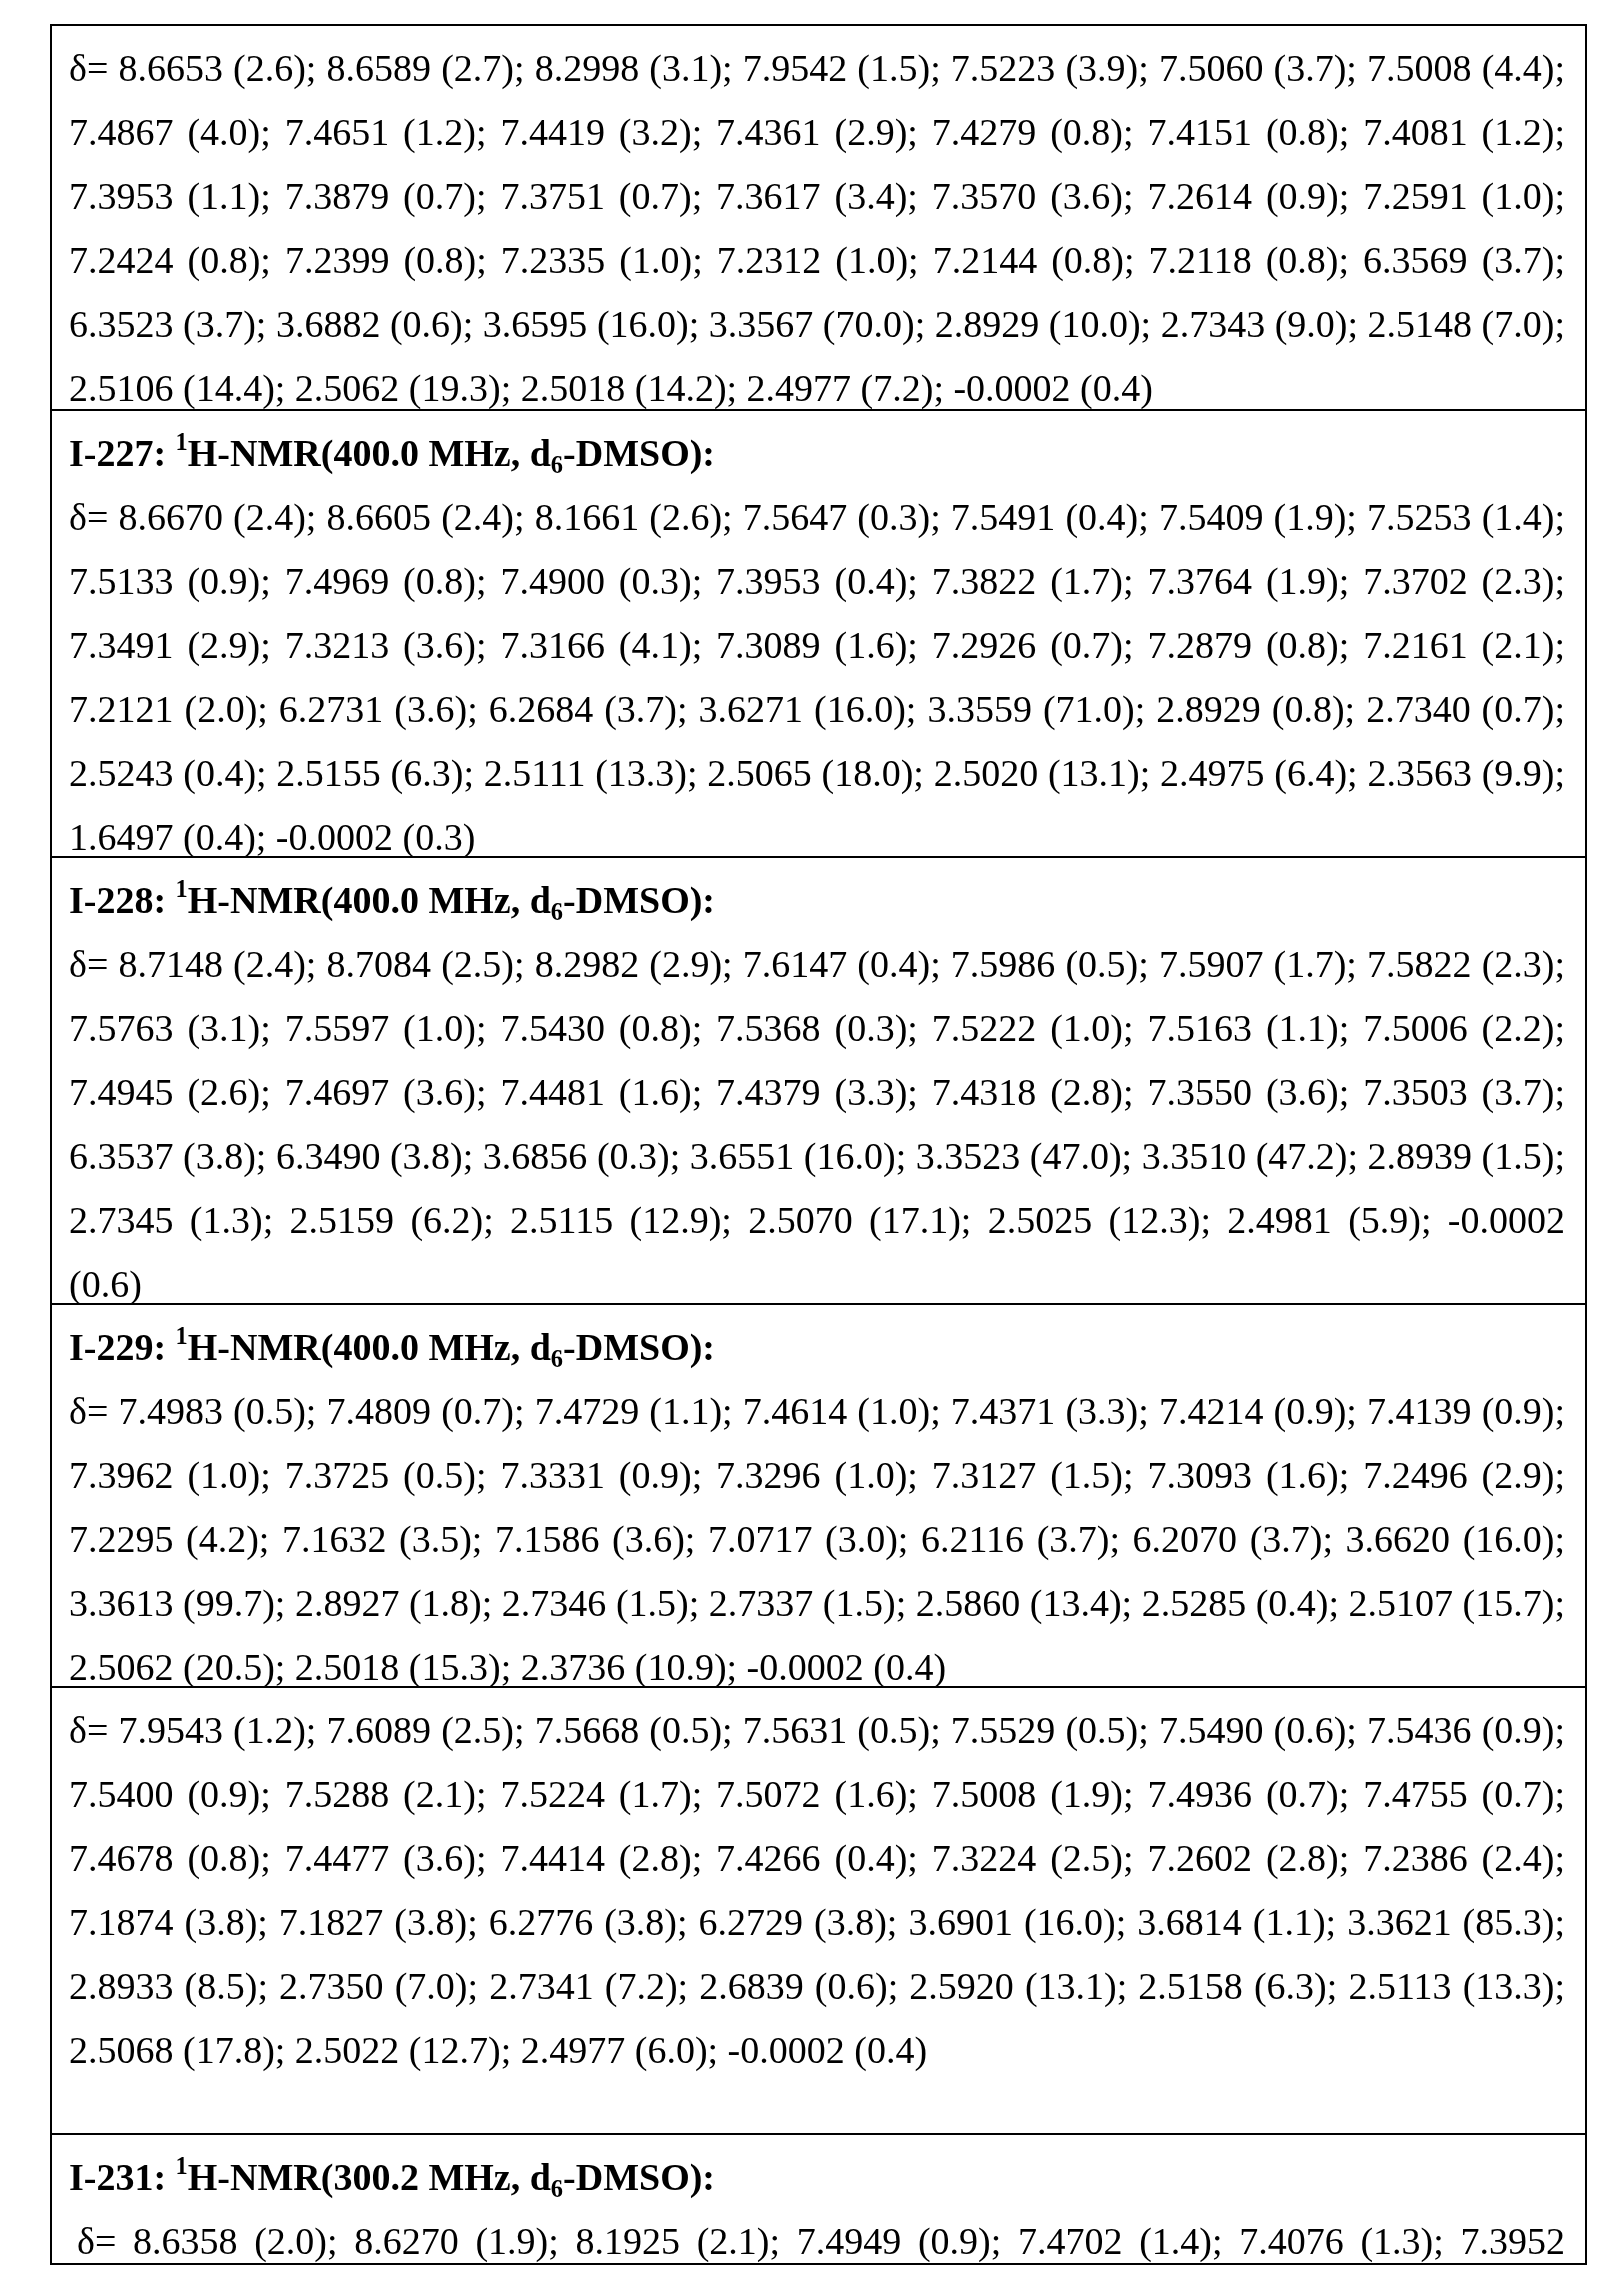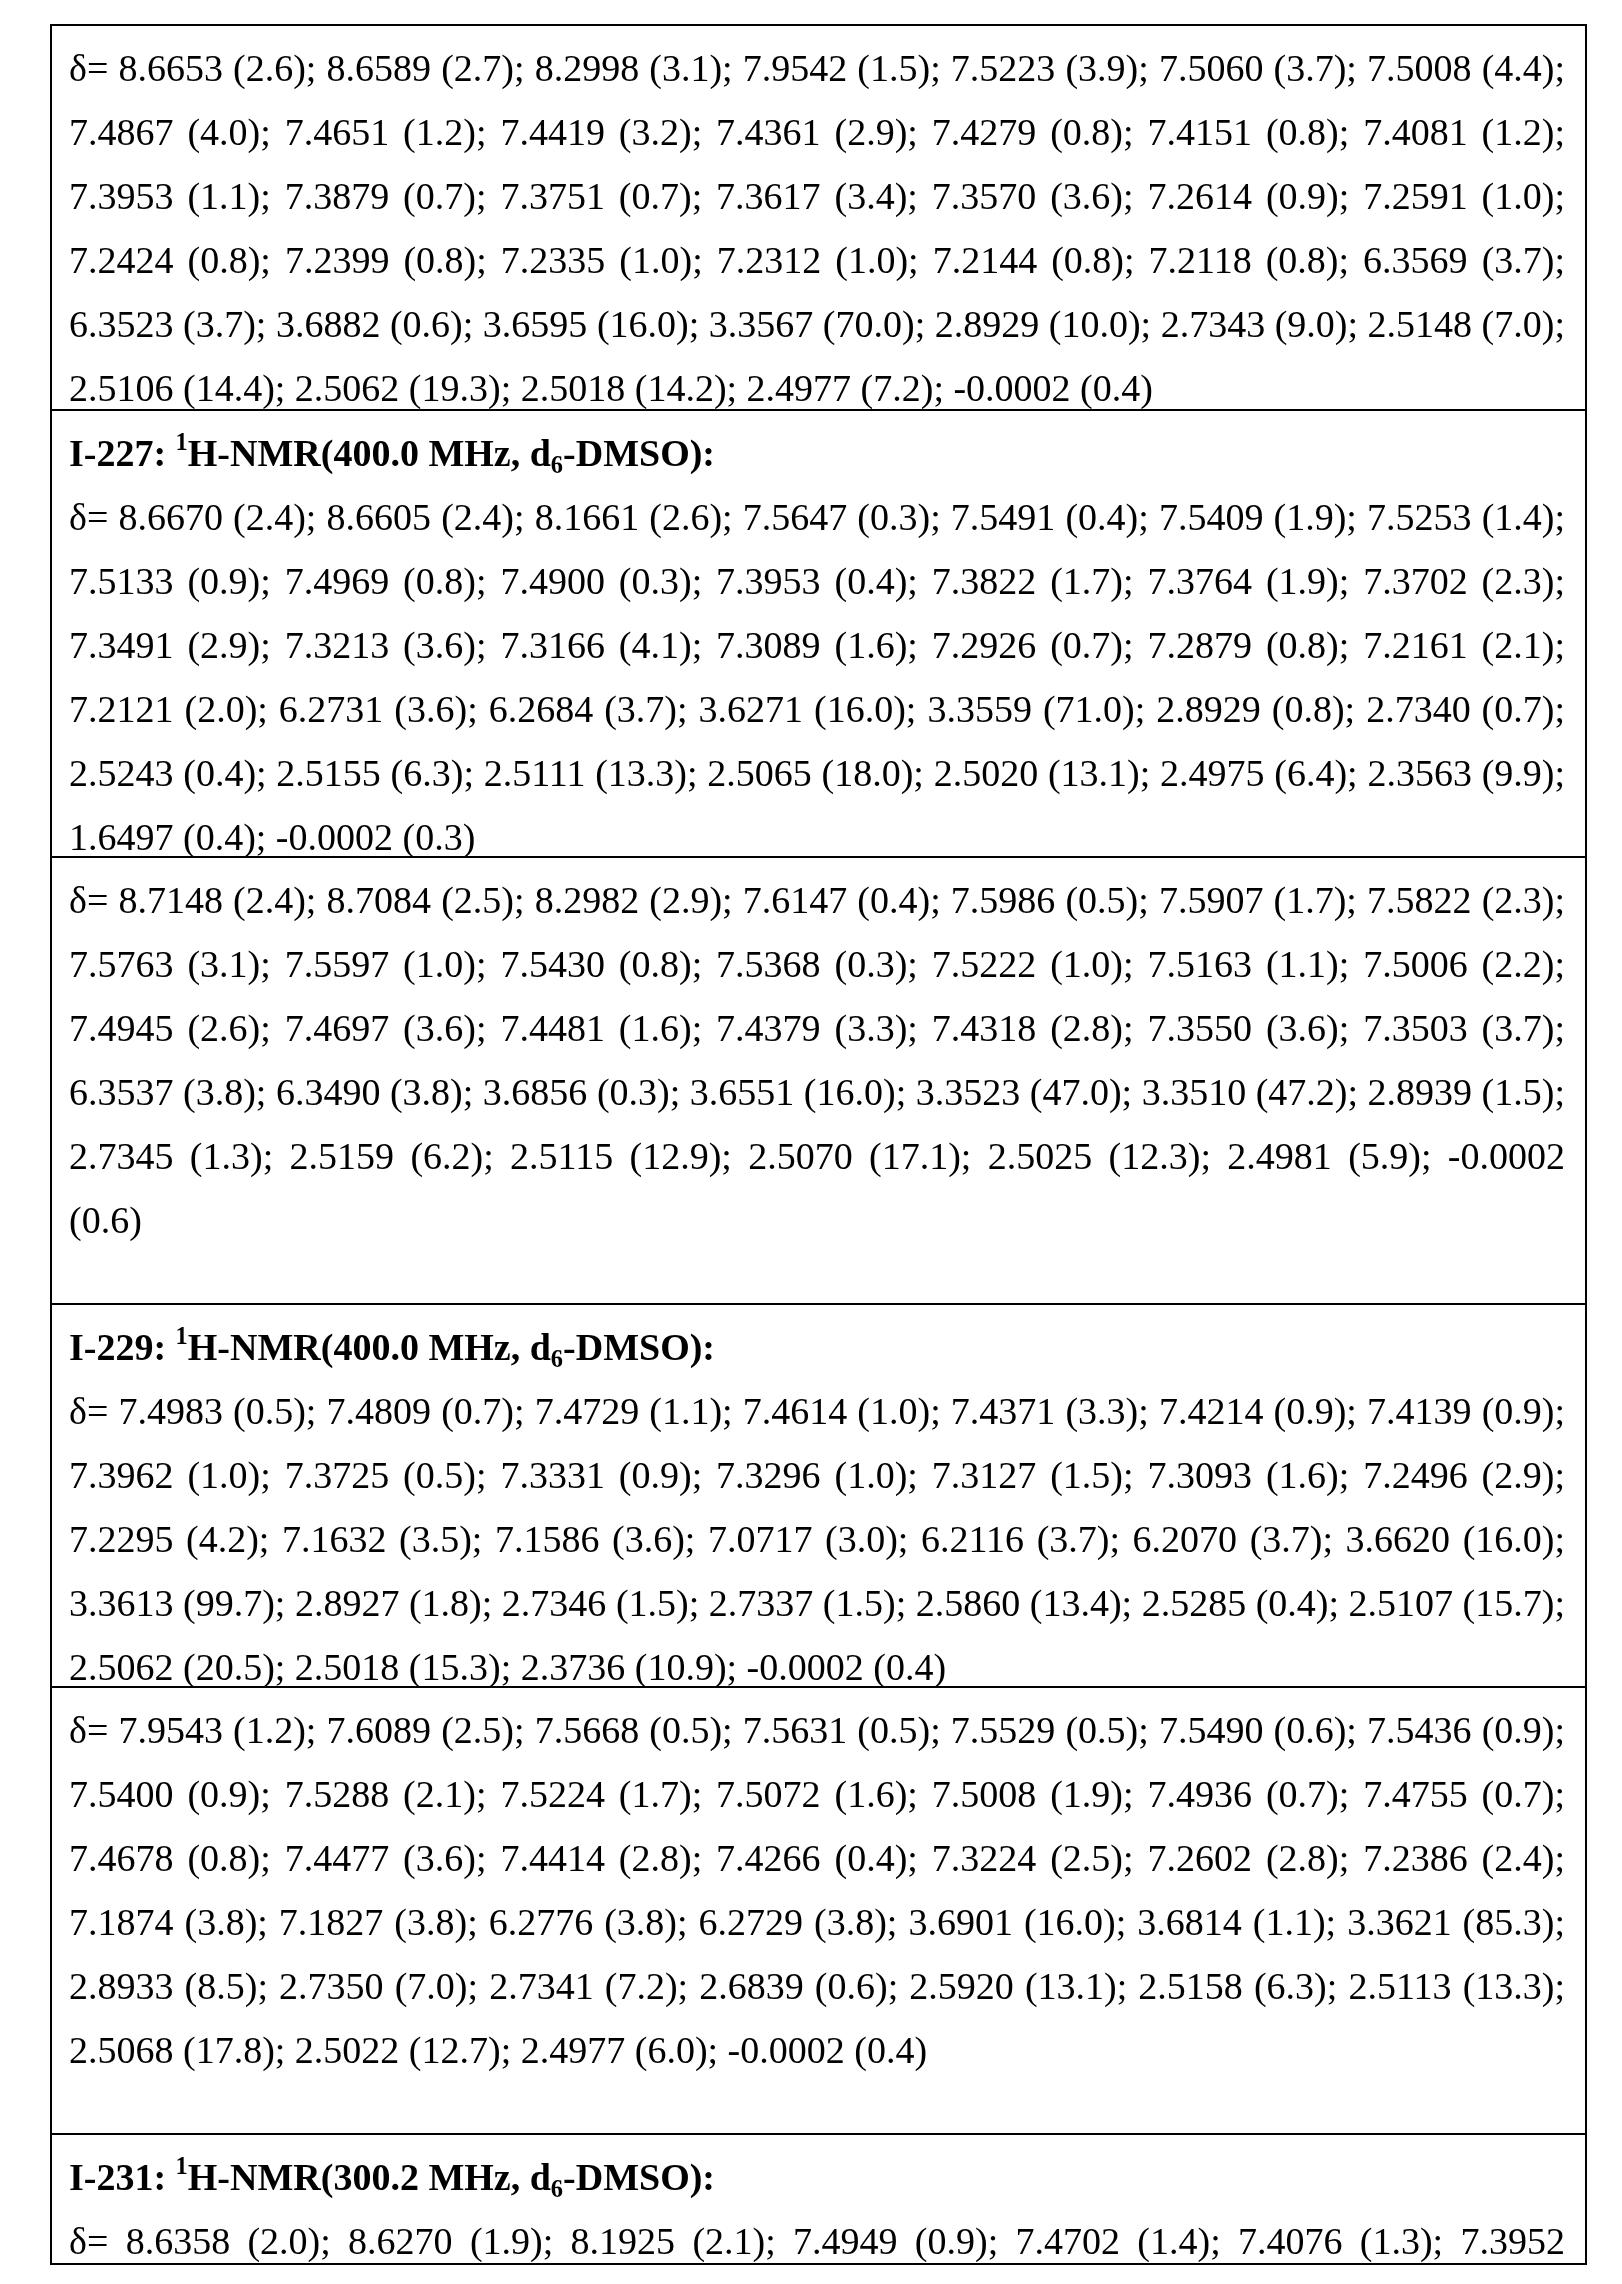--- a/index.html
+++ b/index.html
@@ -35,31 +35,32 @@
   <div class="cell" style="height:383px">
     <span class="peaks">δ= 8.6653 (2.6); 8.6589 (2.7); 8.2998 (3.1); 7.9542 (1.5); 7.5223 (3.9); 7.5060 (3.7); 7.5008 (4.4); 7.4867 (4.0); 7.4651 (1.2); 7.4419 (3.2); 7.4361 (2.9); 7.4279 (0.8); 7.4151 (0.8); 7.4081 (1.2); 7.3953 (1.1); 7.3879 (0.7); 7.3751 (0.7); 7.3617 (3.4); 7.3570 (3.6); 7.2614 (0.9); 7.2591 (1.0); 7.2424 (0.8); 7.2399 (0.8); 7.2335 (1.0); 7.2312 (1.0); 7.2144 (0.8); 7.2118 (0.8); 6.3569 (3.7); 6.3523 (3.7); 3.6882 (0.6); 3.6595 (16.0); 3.3567 (70.0); 2.8929 (10.0); 2.7343 (9.0); 2.5148 (7.0); 2.5106 (14.4); 2.5062 (19.3); 2.5018 (14.2); 2.4977 (7.2); -0.0002 (0.4)</span>
   </div>
 
   <div class="cell" style="height:447px">
     <span class="header"><span>I-227:</span> <sup>1</sup><span>H-NMR(400.0 MHz, d</span><sub>6</sub><span>-DMSO):</span></span>
     <span class="peaks">δ= 8.6670 (2.4); 8.6605 (2.4); 8.1661 (2.6); 7.5647 (0.3); 7.5491 (0.4); 7.5409 (1.9); 7.5253 (1.4); 7.5133 (0.9); 7.4969 (0.8); 7.4900 (0.3); 7.3953 (0.4); 7.3822 (1.7); 7.3764 (1.9); 7.3702 (2.3); 7.3491 (2.9); 7.3213 (3.6); 7.3166 (4.1); 7.3089 (1.6); 7.2926 (0.7); 7.2879 (0.8); 7.2161 (2.1); 7.2121 (2.0); 6.2731 (3.6); 6.2684 (3.7); 3.6271 (16.0); 3.3559 (71.0); 2.8929 (0.8); 2.7340 (0.7); 2.5243 (0.4); 2.5155 (6.3); 2.5111 (13.3); 2.5065 (18.0); 2.5020 (13.1); 2.4975 (6.4); 2.3563 (9.9); 1.6497 (0.4); -0.0002 (0.3)</span>
   </div>
 
   <div class="cell" style="height:447px">
+    <span class="header"><span>I-228:</span> <sup>1</sup><span>H-NMR(400.0 MHz, d</span><sub>6</sub><span>-DMSO):</span></span>
     <span class="peaks">δ= 8.7148 (2.4); 8.7084 (2.5); 8.2982 (2.9); 7.6147 (0.4); 7.5986 (0.5); 7.5907 (1.7); 7.5822 (2.3); 7.5763 (3.1); 7.5597 (1.0); 7.5430 (0.8); 7.5368 (0.3); 7.5222 (1.0); 7.5163 (1.1); 7.5006 (2.2); 7.4945 (2.6); 7.4697 (3.6); 7.4481 (1.6); 7.4379 (3.3); 7.4318 (2.8); 7.3550 (3.6); 7.3503 (3.7); 6.3537 (3.8); 6.3490 (3.8); 3.6856 (0.3); 3.6551 (16.0); 3.3523 (47.0); 3.3510 (47.2); 2.8939 (1.5); 2.7345 (1.3); 2.5159 (6.2); 2.5115 (12.9); 2.5070 (17.1); 2.5025 (12.3); 2.4981 (5.9); -0.0002 (0.6)</span>
   </div>
 
   <div class="cell" style="height:383px">
     <span class="header"><span>I-229:</span> <sup>1</sup><span>H-NMR(400.0 MHz, d</span><sub>6</sub><span>-DMSO):</span></span>
     <span class="peaks">δ= 7.4983 (0.5); 7.4809 (0.7); 7.4729 (1.1); 7.4614 (1.0); 7.4371 (3.3); 7.4214 (0.9); 7.4139 (0.9); 7.3962 (1.0); 7.3725 (0.5); 7.3331 (0.9); 7.3296 (1.0); 7.3127 (1.5); 7.3093 (1.6); 7.2496 (2.9); 7.2295 (4.2); 7.1632 (3.5); 7.1586 (3.6); 7.0717 (3.0); 6.2116 (3.7); 6.2070 (3.7); 3.6620 (16.0); 3.3613 (99.7); 2.8927 (1.8); 2.7346 (1.5); 2.7337 (1.5); 2.5860 (13.4); 2.5285 (0.4); 2.5107 (15.7); 2.5062 (20.5); 2.5018 (15.3); 2.3736 (10.9); -0.0002 (0.4)</span>
   </div>
 
   <div class="cell" style="height:447px">
     <span class="peaks">δ= 7.9543 (1.2); 7.6089 (2.5); 7.5668 (0.5); 7.5631 (0.5); 7.5529 (0.5); 7.5490 (0.6); 7.5436 (0.9); 7.5400 (0.9); 7.5288 (2.1); 7.5224 (1.7); 7.5072 (1.6); 7.5008 (1.9); 7.4936 (0.7); 7.4755 (0.7); 7.4678 (0.8); 7.4477 (3.6); 7.4414 (2.8); 7.4266 (0.4); 7.3224 (2.5); 7.2602 (2.8); 7.2386 (2.4); 7.1874 (3.8); 7.1827 (3.8); 6.2776 (3.8); 6.2729 (3.8); 3.6901 (16.0); 3.6814 (1.1); 3.3621 (85.3); 2.8933 (8.5); 2.7350 (7.0); 2.7341 (7.2); 2.6839 (0.6); 2.5920 (13.1); 2.5158 (6.3); 2.5113 (13.3); 2.5068 (17.8); 2.5022 (12.7); 2.4977 (6.0); -0.0002 (0.4)</span>
   </div>
 
   <div class="cell" style="height:130px">
     <span class="header"><span>I-231:</span> <sup>1</sup><span>H-NMR(300.2 MHz, d</span><sub>6</sub><span>-DMSO):</span></span>
-    <span class="peaks" style="text-align-last: justify;">δ= 8.6358 (2.0); 8.6270 (1.9); 8.1925 (2.1); 7.4949 (0.9); 7.4702 (1.4); 7.4076 (1.3); 7.3952</span>
+    <span class="peaks" style="text-align-last: justify; margin-left: 8px;">δ= 8.6358 (2.0); 8.6270 (1.9); 8.1925 (2.1); 7.4949 (0.9); 7.4702 (1.4); 7.4076 (1.3); 7.3952</span>
   </div>
 
 </div>
 
 
 </body></html>

